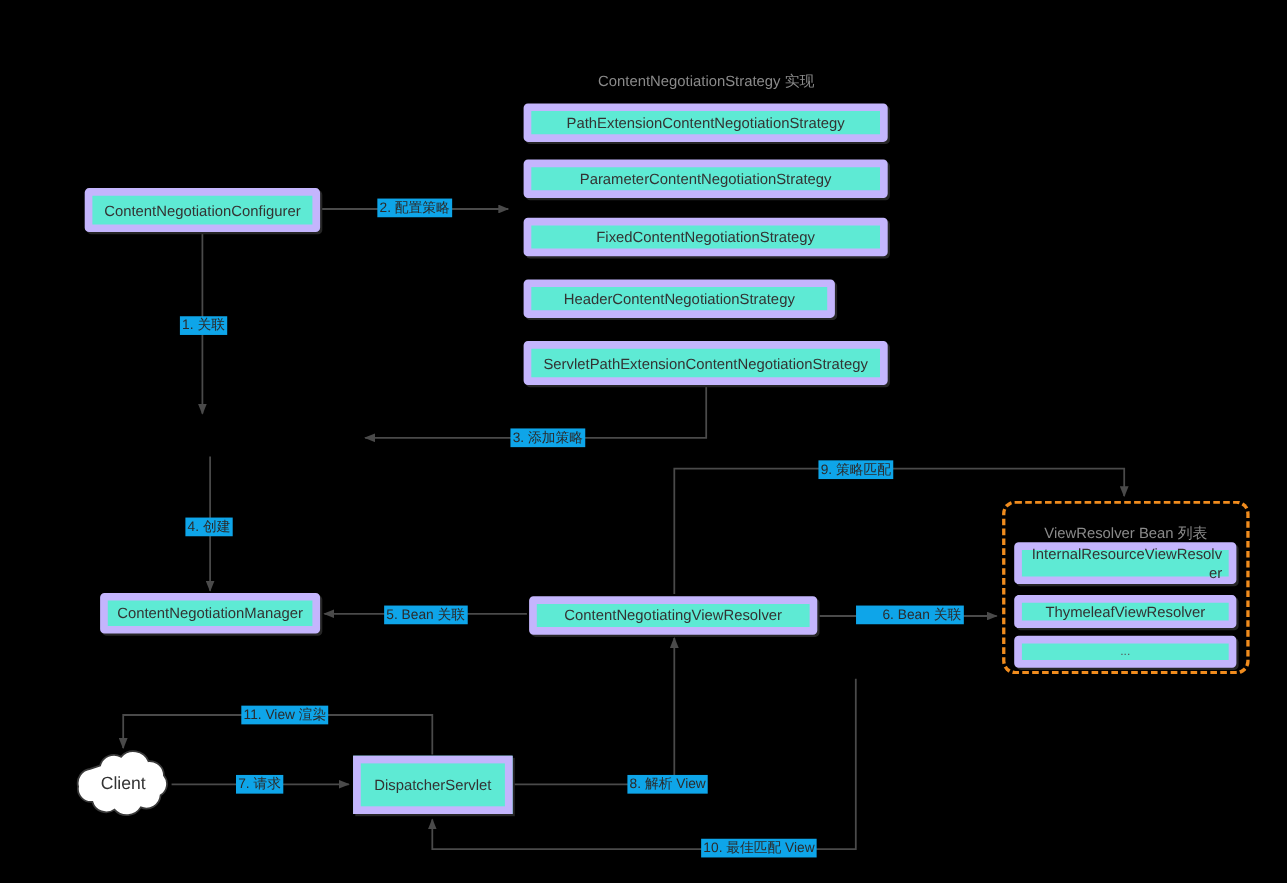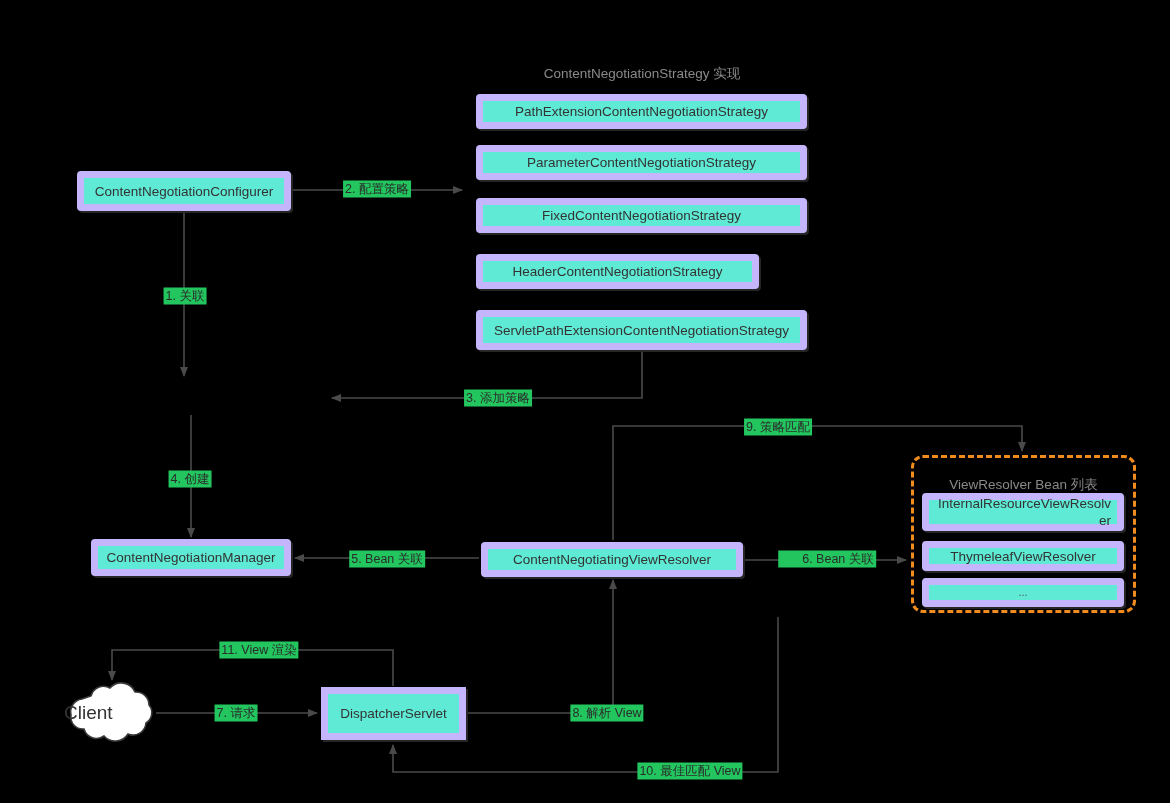--- a/index.html
+++ b/index.html
@@ -72,38 +72,39 @@
     color: #8a8a8a;
     font-size: 13.5px;
     line-height: 17px;
     text-align: center;
     white-space: nowrap;
   }
 
   
   .edge-label {
     position: absolute;
-    background: #22c55e;
+    background: #0ea5e9;
     color: #2b2b2b;
     font-size: 12.5px;
     line-height: 15px;
     padding: 1px 2px;
     white-space: nowrap;
     transform: translate(-50%, -50%);
   }
 
   
   .cloud-wrap {
     position: absolute;
   }
   .cloud-label {
     position: absolute;
     width: 100%;
+    text-align: center;
     color: #333333;
-    font-size: 19px;
+    font-size: 16px;
     line-height: 17px;
   }
 </style>
 </head>
 <body>
 
 <div id="canvas">
 
   <svg class="edges" viewBox="0 0 1170 803">
     <defs>

